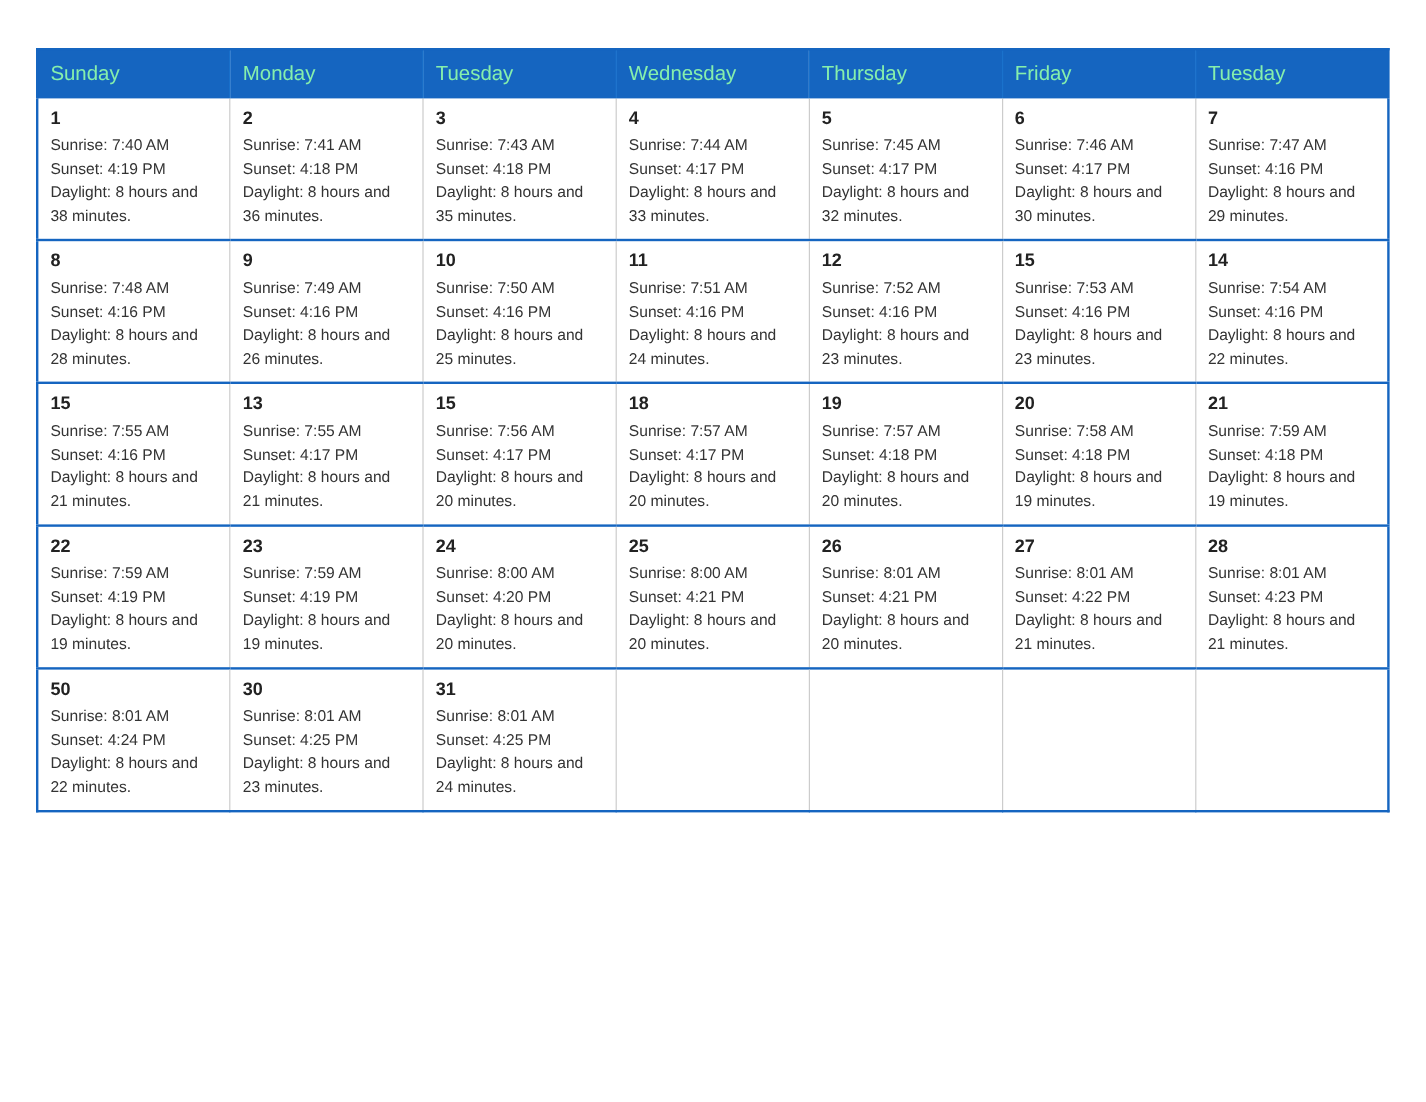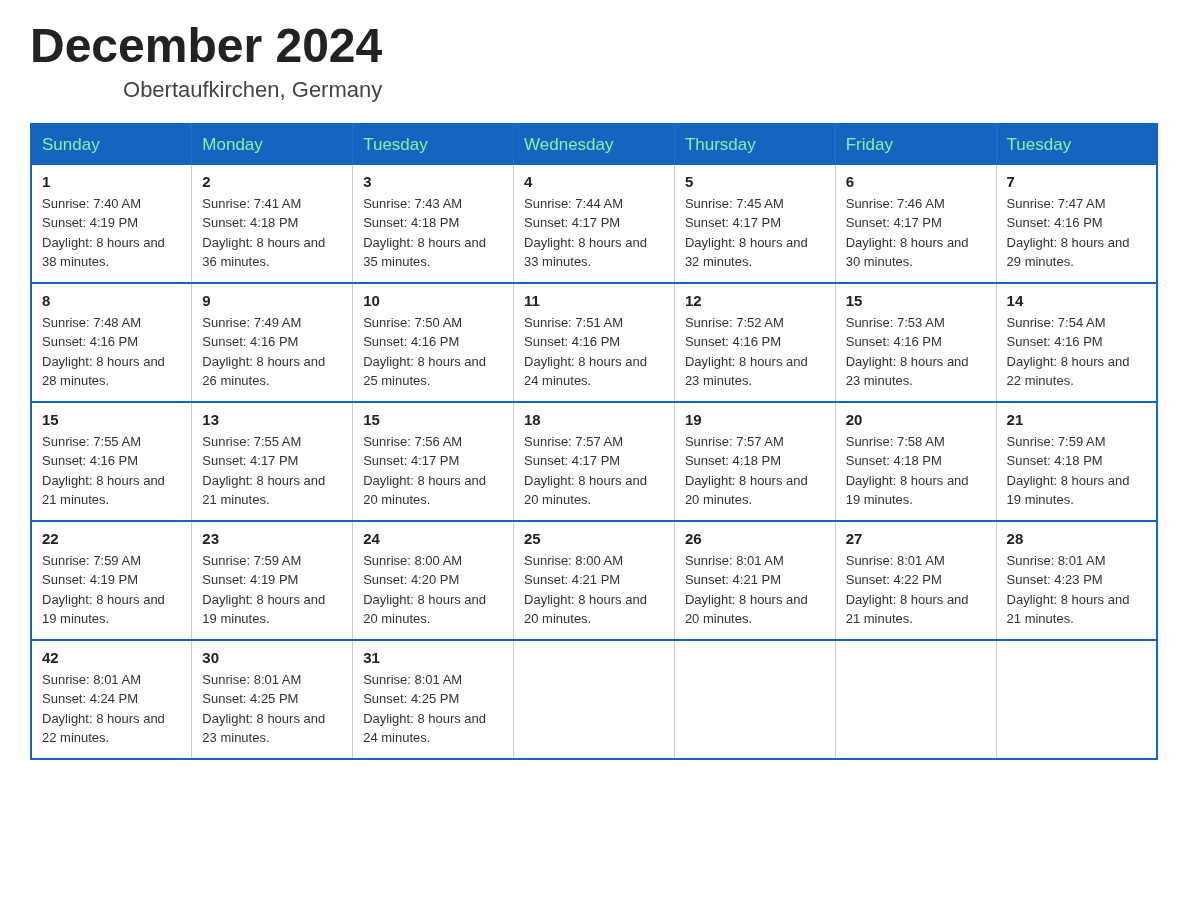--- a/index.html
+++ b/index.html
@@ -99,24 +99,20 @@
       line-height: 1.5;
     }
     .empty-cell {
       background: #fff;
     }
   </style>
 </head>
 <body>
 
 <div class="header-section">
-  <div class="title-area">
-    <div class="month-title">December 2024</div>
-    <div class="location-title">Obertaufkirchen, Germany</div>
-  </div>
 </div>
 
 <table class="calendar-table">
   <thead>
     <tr>
     <th>Sunday</th>
         <th>Monday</th>
         <th>Tuesday</th>
         <th>Wednesday</th>
         <th>Thursday</th>
@@ -240,21 +236,21 @@
           <div class="day-number">27</div>
           <div class="day-info">Sunrise: 8:01 AM<br>Sunset: 4:22 PM<br>Daylight: 8 hours and 21 minutes.</div>
         </td>
         <td>
           <div class="day-number">28</div>
           <div class="day-info">Sunrise: 8:01 AM<br>Sunset: 4:23 PM<br>Daylight: 8 hours and 21 minutes.</div>
         </td>
       </tr>
       <tr>
         <td>
-          <div class="day-number">42</div>
+          <div class="day-number">50</div>
           <div class="day-info">Sunrise: 8:01 AM<br>Sunset: 4:24 PM<br>Daylight: 8 hours and 22 minutes.</div>
         </td>
         <td>
           <div class="day-number">30</div>
           <div class="day-info">Sunrise: 8:01 AM<br>Sunset: 4:25 PM<br>Daylight: 8 hours and 23 minutes.</div>
         </td>
         <td>
           <div class="day-number">31</div>
           <div class="day-info">Sunrise: 8:01 AM<br>Sunset: 4:25 PM<br>Daylight: 8 hours and 24 minutes.</div>
         </td>

